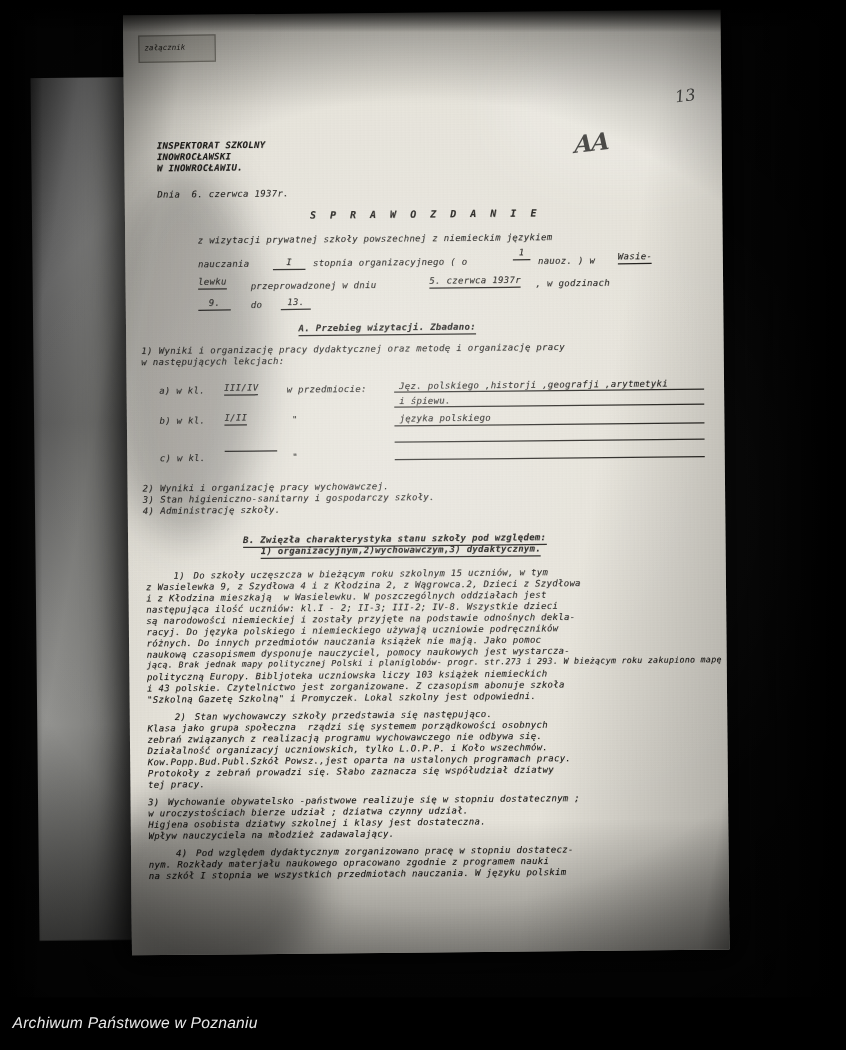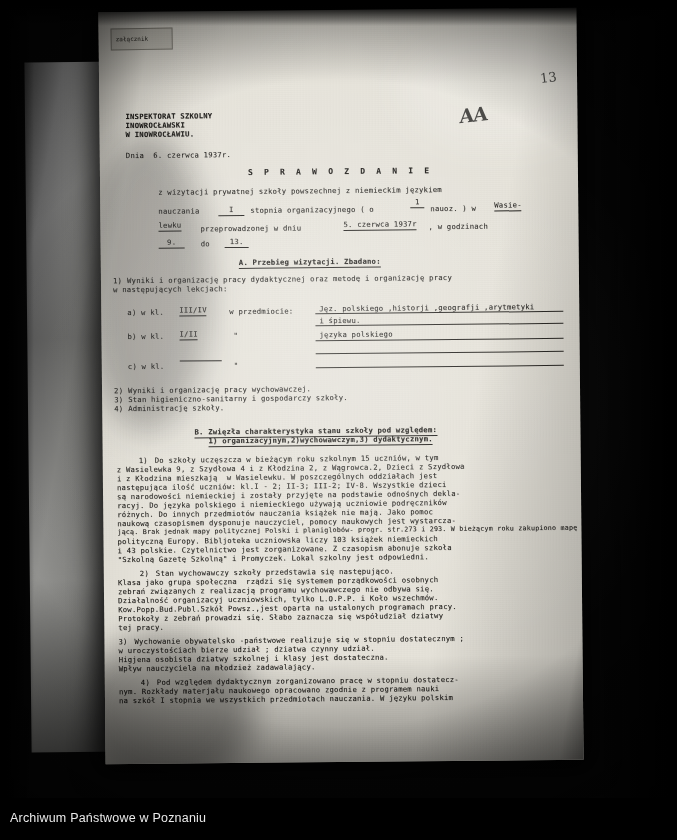--- a/index.html
+++ b/index.html
@@ -14,20 +14,21 @@
     font-family: "Liberation Sans", sans-serif;
   }
 
   
   .scan {
     position: relative;
     width: 677px;
     height: 840px;
     background: #050505;
     overflow: hidden;
+    font-style: italic;
   }
 
   
   .vignette {
     position: absolute;
     inset: 0;
     background:
       radial-gradient(ellipse 95% 70% at 50% 48%, rgba(255,255,255,0.06) 0%, rgba(0,0,0,0.0) 55%, rgba(0,0,0,0.85) 100%);
     pointer-events: none;
     z-index: 40;

